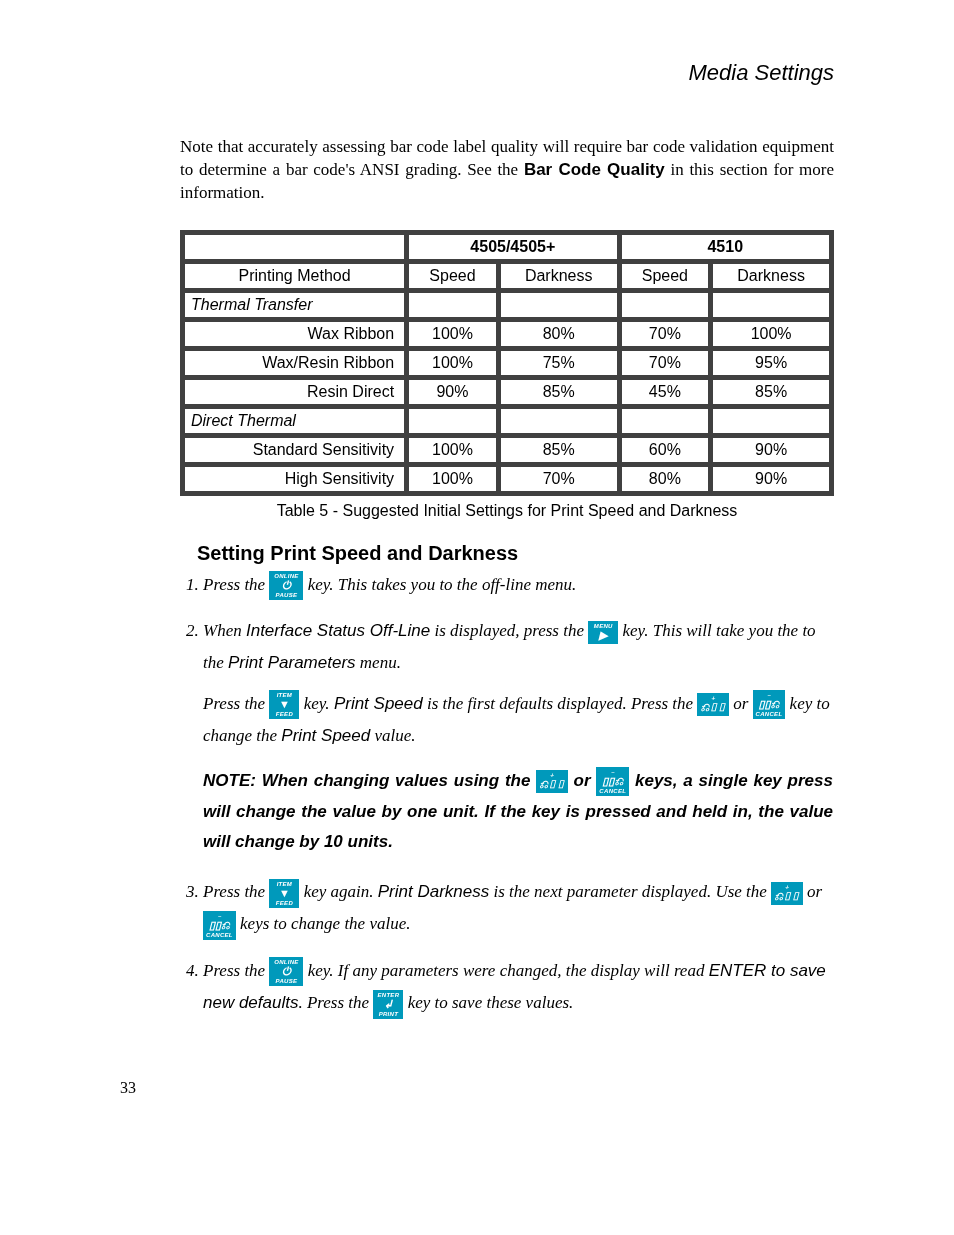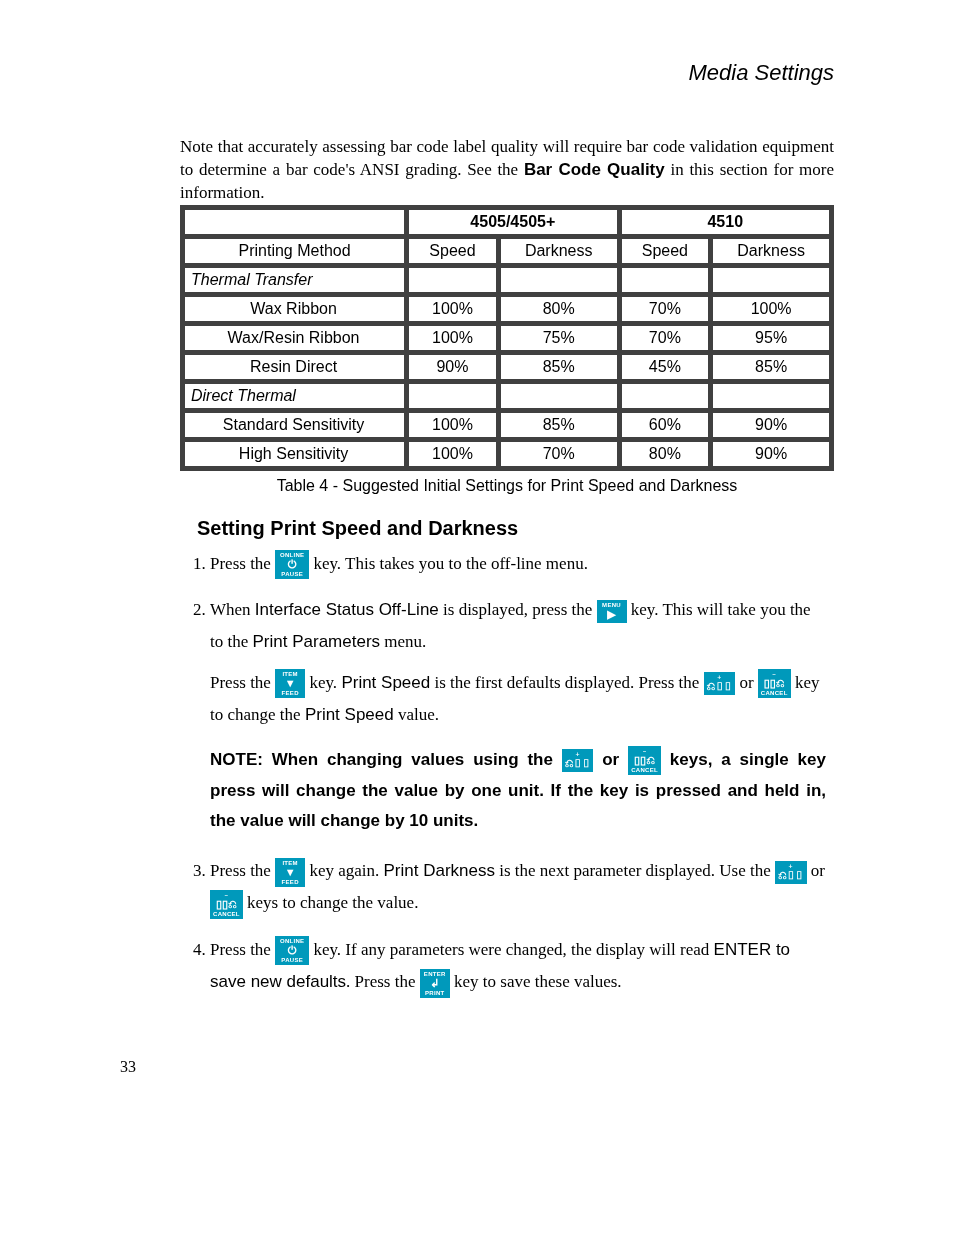--- a/index.html
+++ b/index.html
@@ -17,41 +17,42 @@
     font-style: italic;
     font-size: 22px;
     margin-bottom: 50px;
     font-family: Arial, Helvetica, sans-serif;
   }
   .content {
     margin-left: 60px;
   }
   .intro-para {
     text-align: justify;
-    margin-bottom: 0;
+    margin-bottom: 25px;
     line-height: 1.35;
   }
   .sans { font-family: Arial, Helvetica, sans-serif; }
   .bold { font-weight: bold; }
 
   
   table.data {
     border-collapse: collapse;
     width: 100%;
     font-family: Arial, Helvetica, sans-serif;
     font-size: 16px;
     margin-bottom: 6px;
   }
   table.data th, table.data td {
     border: 5px solid #404040;
     padding: 3px 8px;
     text-align: center;
     font-weight: normal;
   }
   table.data .rowhead {
+    text-align: right;
     padding-right: 10px;
   }
   table.data .section-row td {
     text-align: left;
     font-style: italic;
     padding-left: 6px;
   }
   table.data .hdr-row td, table.data .hdr-row th {
     font-weight: bold;
   }
@@ -68,21 +69,22 @@
     font-weight: bold;
     margin: 0 0 4px 17px;
   }
   .para {
     margin: 0 0 14px 0;
     line-height: 1.4;
   }
 
   ol.steps {
     padding-left: 22px;
-    margin: 8px;
+    margin: 1px;
+    font-style: italic;
   }
   ol.steps > li {
     margin-bottom: 14px;
     line-height: 1.9;
   }
   ol.steps > li .sub {
     margin-top: 8px;
   }
 
   
@@ -190,21 +192,21 @@
     <tr>
       <td class="rowhead">High Sensitivity</td>
       <td>100%</td>
       <td>70%</td>
       <td>80%</td>
       <td>90%</td>
     </tr>
   </tbody>
     </table>
 
-  <div class="table-caption">Table 4 - Suggested Initial Settings for Print Speed and Darkness</div>
+  <div class="table-caption">Table 5 - Suggested Initial Settings for Print Speed and Darkness</div>
 
   <h2 class="section-heading">Setting Print Speed and Darkness</h2>
 
   <ol class="steps">
     <li>
       <span>Press the </span>
       <span class="key wide">
         <span class="top">ONLINE</span><span class="mid">⏻</span><span class="bot">PAUSE</span>
       </span>
       <span> key. This takes you to the off-line menu.</span>

